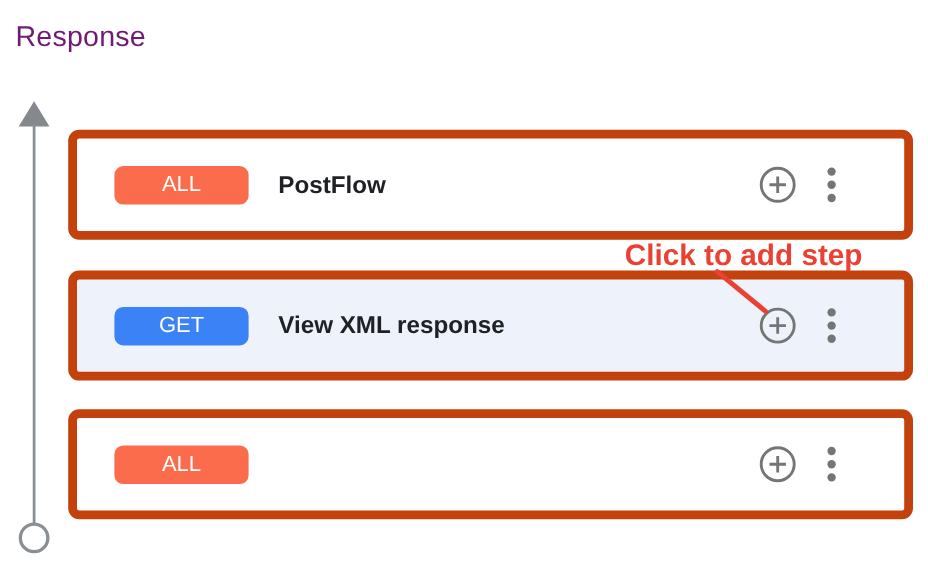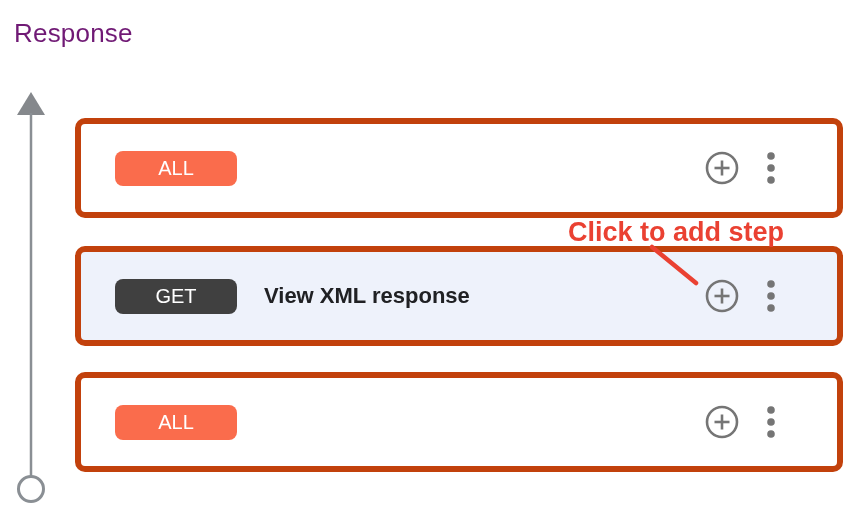--- a/index.html
+++ b/index.html
@@ -18,25 +18,24 @@
     font-size:26px;font-weight:400;color:#701a75;
     letter-spacing:.2px;
   }
   .rail{
     position:absolute;left:0;top:80px;width:62px;height:434px;
   }
   .card{
     position:absolute;left:62px;width:768px;height:100px;
     box-sizing:border-box;
     background:#ffffff;
-    border:6px solid #c2410c;
+    border:8px solid #c2410c;
     border-radius:10px;
     display:flex;align-items:center;
     padding:0 60px 0 34px;
-    margin-left:13px;
   }
   .card.selected{background:#eef2fb;}
   .card-postflow{top:118px;}
   .card-viewxml{top:246px;}
   .card-preflow{top:372px;}
   .badge{
     display:inline-block;
     width:122px;height:35px;line-height:35px;
     border-radius:8px;
     text-align:center;
@@ -72,38 +71,39 @@
   <div class="page-title">Response</div>
 
   <svg class="rail" width="62" height="434" viewBox="0 0 62 434" aria-hidden="true">
     <polygon points="31,12 17,35 45,35" fill="#85888c"></polygon>
     <line x1="31" y1="33" x2="31" y2="397" stroke="#8a8f94" stroke-width="2.5"></line>
     <circle cx="31" cy="409" r="12.5" fill="#ffffff" stroke="#8a8f94" stroke-width="3"></circle>
   </svg>
 
   <div class="card card-postflow">
     <span class="badge" style="background-color: rgb(250, 108, 76);">ALL</span>
+    <span class="card-label">PostFlow</span>
     <button class="icon-btn add-btn" aria-label="Add step">
       <svg width="34" height="34" viewBox="0 0 34 34">
         <circle cx="17" cy="17" r="15" fill="none" stroke="#757575" stroke-width="2.6"></circle>
         <line x1="17" y1="9.5" x2="17" y2="24.5" stroke="#757575" stroke-width="2.6"></line>
         <line x1="9.5" y1="17" x2="24.5" y2="17" stroke="#757575" stroke-width="2.6"></line>
       </svg>
     </button>
     <button class="icon-btn kebab-btn" aria-label="More options">
       <svg width="10" height="34" viewBox="0 0 10 34">
         <circle cx="5" cy="5" r="3.8" fill="#757575"></circle>
         <circle cx="5" cy="17" r="3.8" fill="#757575"></circle>
         <circle cx="5" cy="29" r="3.8" fill="#757575"></circle>
       </svg>
     </button>
   </div>
 
   <div class="card card-viewxml selected">
-    <span class="badge" style="background-color: #404040;">GET</span>
+    <span class="badge" style="background-color: #3b82f6;">GET</span>
     <span class="card-label">View XML response</span>
     <button class="icon-btn add-btn" aria-label="Add step">
       <svg width="34" height="34" viewBox="0 0 34 34">
         <circle cx="17" cy="17" r="15" fill="none" stroke="#757575" stroke-width="2.6"></circle>
         <line x1="17" y1="9.5" x2="17" y2="24.5" stroke="#757575" stroke-width="2.6"></line>
         <line x1="9.5" y1="17" x2="24.5" y2="17" stroke="#757575" stroke-width="2.6"></line>
       </svg>
     </button>
     <button class="icon-btn kebab-btn" aria-label="More options">
       <svg width="10" height="34" viewBox="0 0 10 34">

